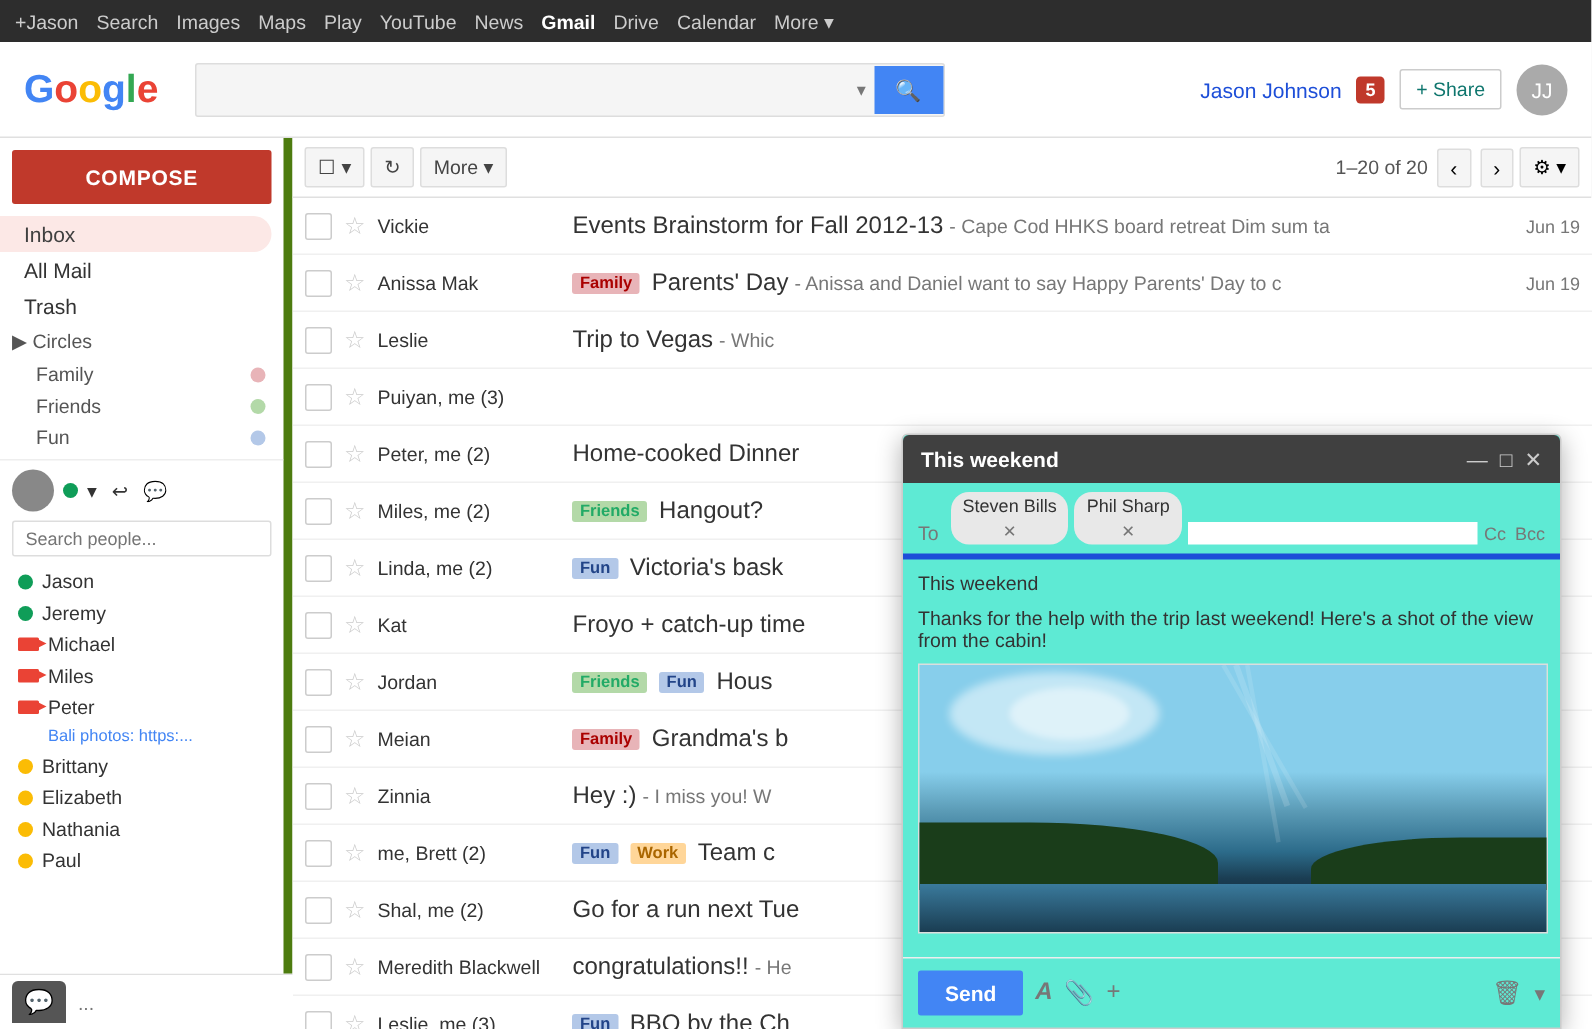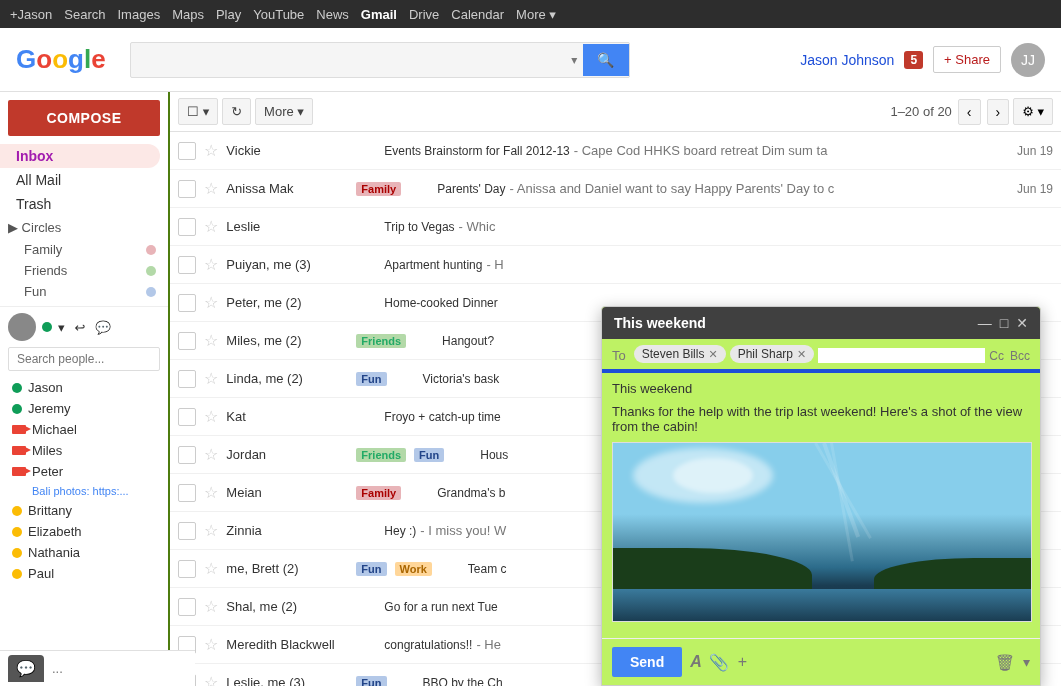--- a/index.html
+++ b/index.html
@@ -89,21 +89,21 @@
       padding: 2px 6px;
       border-radius: 3px;
     }
     #share-btn {
       border: 1px solid #ccc;
       background: #fff;
       padding: 5px 10px;
       cursor: pointer;
       border-radius: 2px;
       font-size: 13px;
-      color: #b91c1c;
+      color: #0f766e;
     }
     #avatar {
       width: 34px;
       height: 34px;
       border-radius: 50%;
       background: #aaa;
       overflow: hidden;
       display: flex;
       align-items: center;
       justify-content: center;
@@ -113,25 +113,25 @@
 
     
     #main-layout {
       display: flex;
       height: calc(686px - 28px - 64px);
       overflow: hidden;
     }
 
     
     #sidebar {
-      width: 170px;
+      width: 195px;
       background: #fff;
       padding: 8px 0;
       overflow-y: auto;
-      border-right: 2px solid #4d7c0f;
+      border-right: 6px solid #4d7c0f;
       flex-shrink: 0;
     }
 
     #compose-btn {
       background: #c0392b;
       color: #fff;
       border: none;
       padding: 10px 24px;
       margin: 0 8px 8px 8px;
       border-radius: 2px;
@@ -146,21 +146,21 @@
     .sidebar-item {
       display: flex;
       align-items: center;
       padding: 4px 12px 4px 16px;
       cursor: pointer;
       border-radius: 0 16px 16px 0;
       margin-right: 8px;
       font-size: 14px;
       color: #333;
     }
-    .sidebar-item.active { background: #fce8e6; color: #a21caf; font-weight: bold; }
+    .sidebar-item.active { background: #fce8e6; color: #404040; font-weight: normal; }
 
     .sidebar-section-header {
       padding: 4px 12px 4px 8px;
       font-size: 13px;
       color: #555;
       display: flex;
       align-items: center;
       gap: 4px;
       cursor: pointer;
     }
@@ -338,22 +338,21 @@
     .email-content {
       flex: 1;
       overflow: hidden;
       text-overflow: ellipsis;
       white-space: nowrap;
       display: flex;
       align-items: center;
       gap: 4px;
     }
     .email-subject {
-      font-size: 12px;
-      margin-left: 28px;
+      font-size: 16px;
     }
     .email-snippet {
       font-size: 13px;
       color: #777;
       font-weight: normal;
     }
     .email-date {
       font-size: 12px;
       color: #777;
       width: 50px;
@@ -373,21 +372,21 @@
     .label-friends { background: #b3d9a8; color: #2a6; }
     .label-fun { background: #b3c8e8; color: #248; }
     .label-work { background: #ffd699; color: #a60; }
 
     
     #compose-modal {
       position: fixed;
       bottom: 0;
       right: 20px;
       width: 440px;
-      background: #bef264;
+      background: #5eead4;
       border: 1px solid #ccc;
       border-radius: 4px 4px 0 0;
       box-shadow: 0 4px 16px rgba(0,0,0,0.3);
       z-index: 1000;
       display: flex;
       flex-direction: column;
     }
     #compose-header {
       background: #404040;
       color: #fff;
@@ -422,20 +421,21 @@
     }
     #to-label { color: #777; font-size: 13px; margin-right: 4px; }
     .recipient-chip {
       display: inline-flex;
       align-items: center;
       background: #e8e8e8;
       border-radius: 12px;
       padding: 2px 8px;
       font-size: 12px;
       gap: 4px;
+      flex-direction: column;
     }
     .chip-remove { cursor: pointer; color: #777; font-size: 11px; }
     #to-input {
       border: none;
       outline: none;
       font-size: 13px;
       min-width: 60px;
       flex: 1;
     }
     #cc-bcc-links {
@@ -702,24 +702,20 @@
           <span class="email-subject">Trip to Vegas</span>
           <span class="email-snippet"> - <span>Whic</span></span>
         </span>
         <span class="email-date"></span>
       </div>
 
       <div class="email-row">
         <div class="email-check"></div>
         <span class="email-star">☆</span>
         <span class="email-sender">Puiyan, me (3)</span>
-        <span class="email-content">
-          <span class="email-subject">Apartment hunting</span>
-          <span class="email-snippet"> - <span>H</span></span>
-        </span>
         <span class="email-date"></span>
       </div>
 
       <div class="email-row">
         <div class="email-check"></div>
         <span class="email-star">☆</span>
         <span class="email-sender">Peter, me (2)</span>
         <span class="email-content">
           <span class="email-subject">Home-cooked Dinner</span>
         </span>

